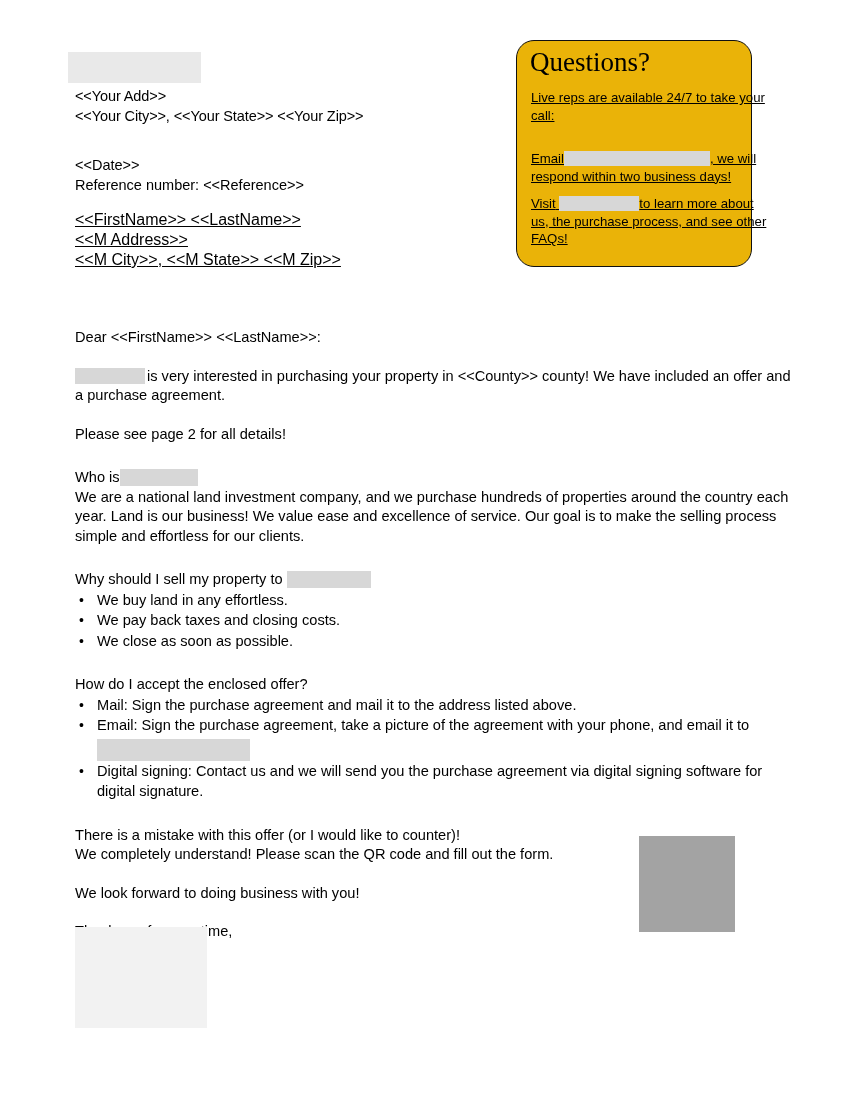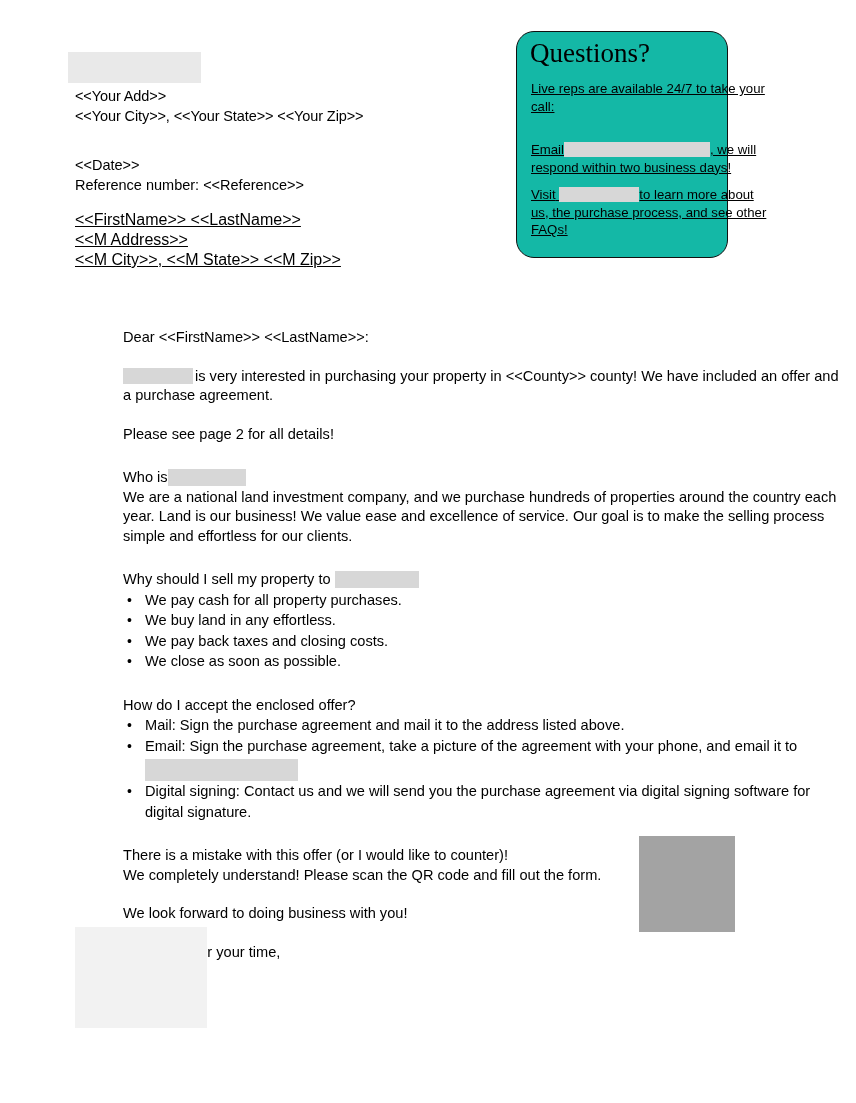--- a/index.html
+++ b/index.html
@@ -67,27 +67,27 @@
     top: 210px;
     font-size: 16px;
     line-height: 20px;
     text-decoration: underline;
   }
 
   
   .questions-box {
     position: absolute;
     left: 516px;
-    top: 31px;
-    width: 212px;
+    top: 40px;
+    width: 236px;
     height: 227px;
     border: 1.2px solid #111;
     border-radius: 18px;
     box-sizing: border-box;
-    background: #14b8a6;
+    background: #eab308;
   }
   .questions-title {
     position: absolute;
     left: 13px;
     top: 4px;
     font-family: "Liberation Serif", serif;
     font-size: 27px;
     line-height: 34px;
     color: #000;
   }
@@ -105,21 +105,20 @@
   .qgap2 { height: 10px; }
 
   
   .body-col {
     position: absolute;
     left: 75px;
     top: 328px;
     width: 724px;
     font-size: 14.6px;
     line-height: 19.5px;
-    margin-left: 48px;
   }
   .body-col p { margin: 0; }
   .gap-md { height: 19px; }
   .gap-lg { height: 24px; }
 
   .para { margin: 0; }
   .hd {
     font-weight: normal;
     font-size: 14.6px;
     line-height: 19.5px;
@@ -221,21 +220,20 @@
 
     <div class="gap-lg"></div>
 
     <p class="hd"><span>Who is</span><span class="redact redact-mid inline-redact-whois"></span></p>
     <p class="para">We are a national land investment company, and we purchase hundreds of properties around the country each year. Land is our business! We value ease and excellence of service. Our goal is to make the selling process simple and effortless for our clients.</p>
 
     <div class="gap-lg"></div>
 
     <p class="hd"><span>Why should I sell my property to</span> <span class="redact redact-mid inline-redact-why"></span></p>
     <ul class="bul">
-      <li>We pay cash for all property purchases.</li>
       <li>We buy land in any effortless.</li>
       <li>We pay back taxes and closing costs.</li>
       <li>We close as soon as possible.</li>
     </ul>
 
     <div class="gap-lg"></div>
 
     <p class="hd">How do I accept the enclosed offer?</p>
     <ul class="bul">
       <li>Mail: Sign the purchase agreement and mail it to the address listed above.</li>

